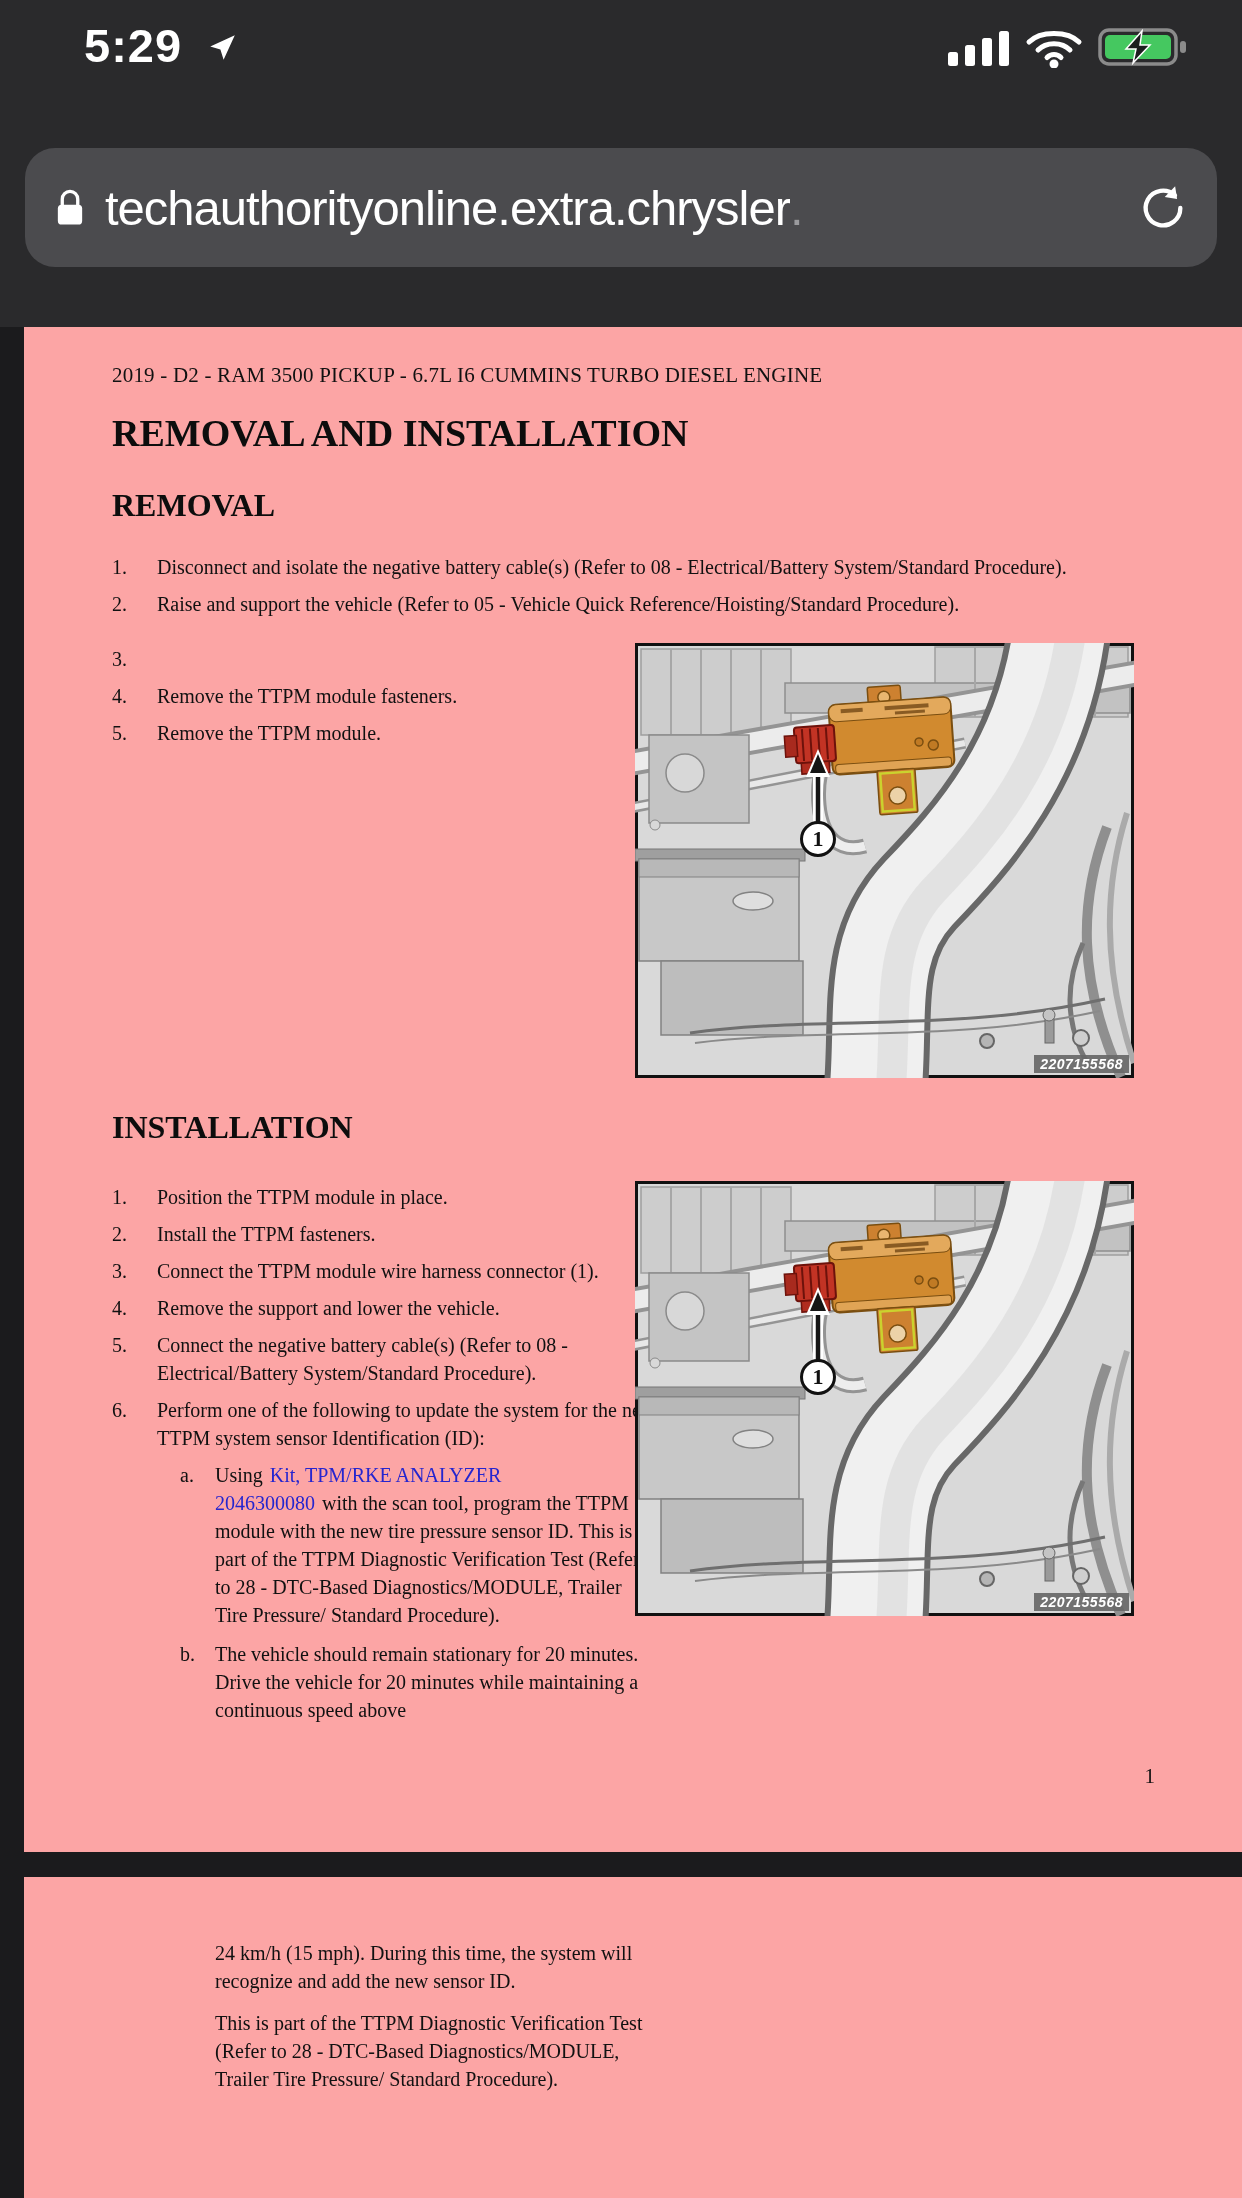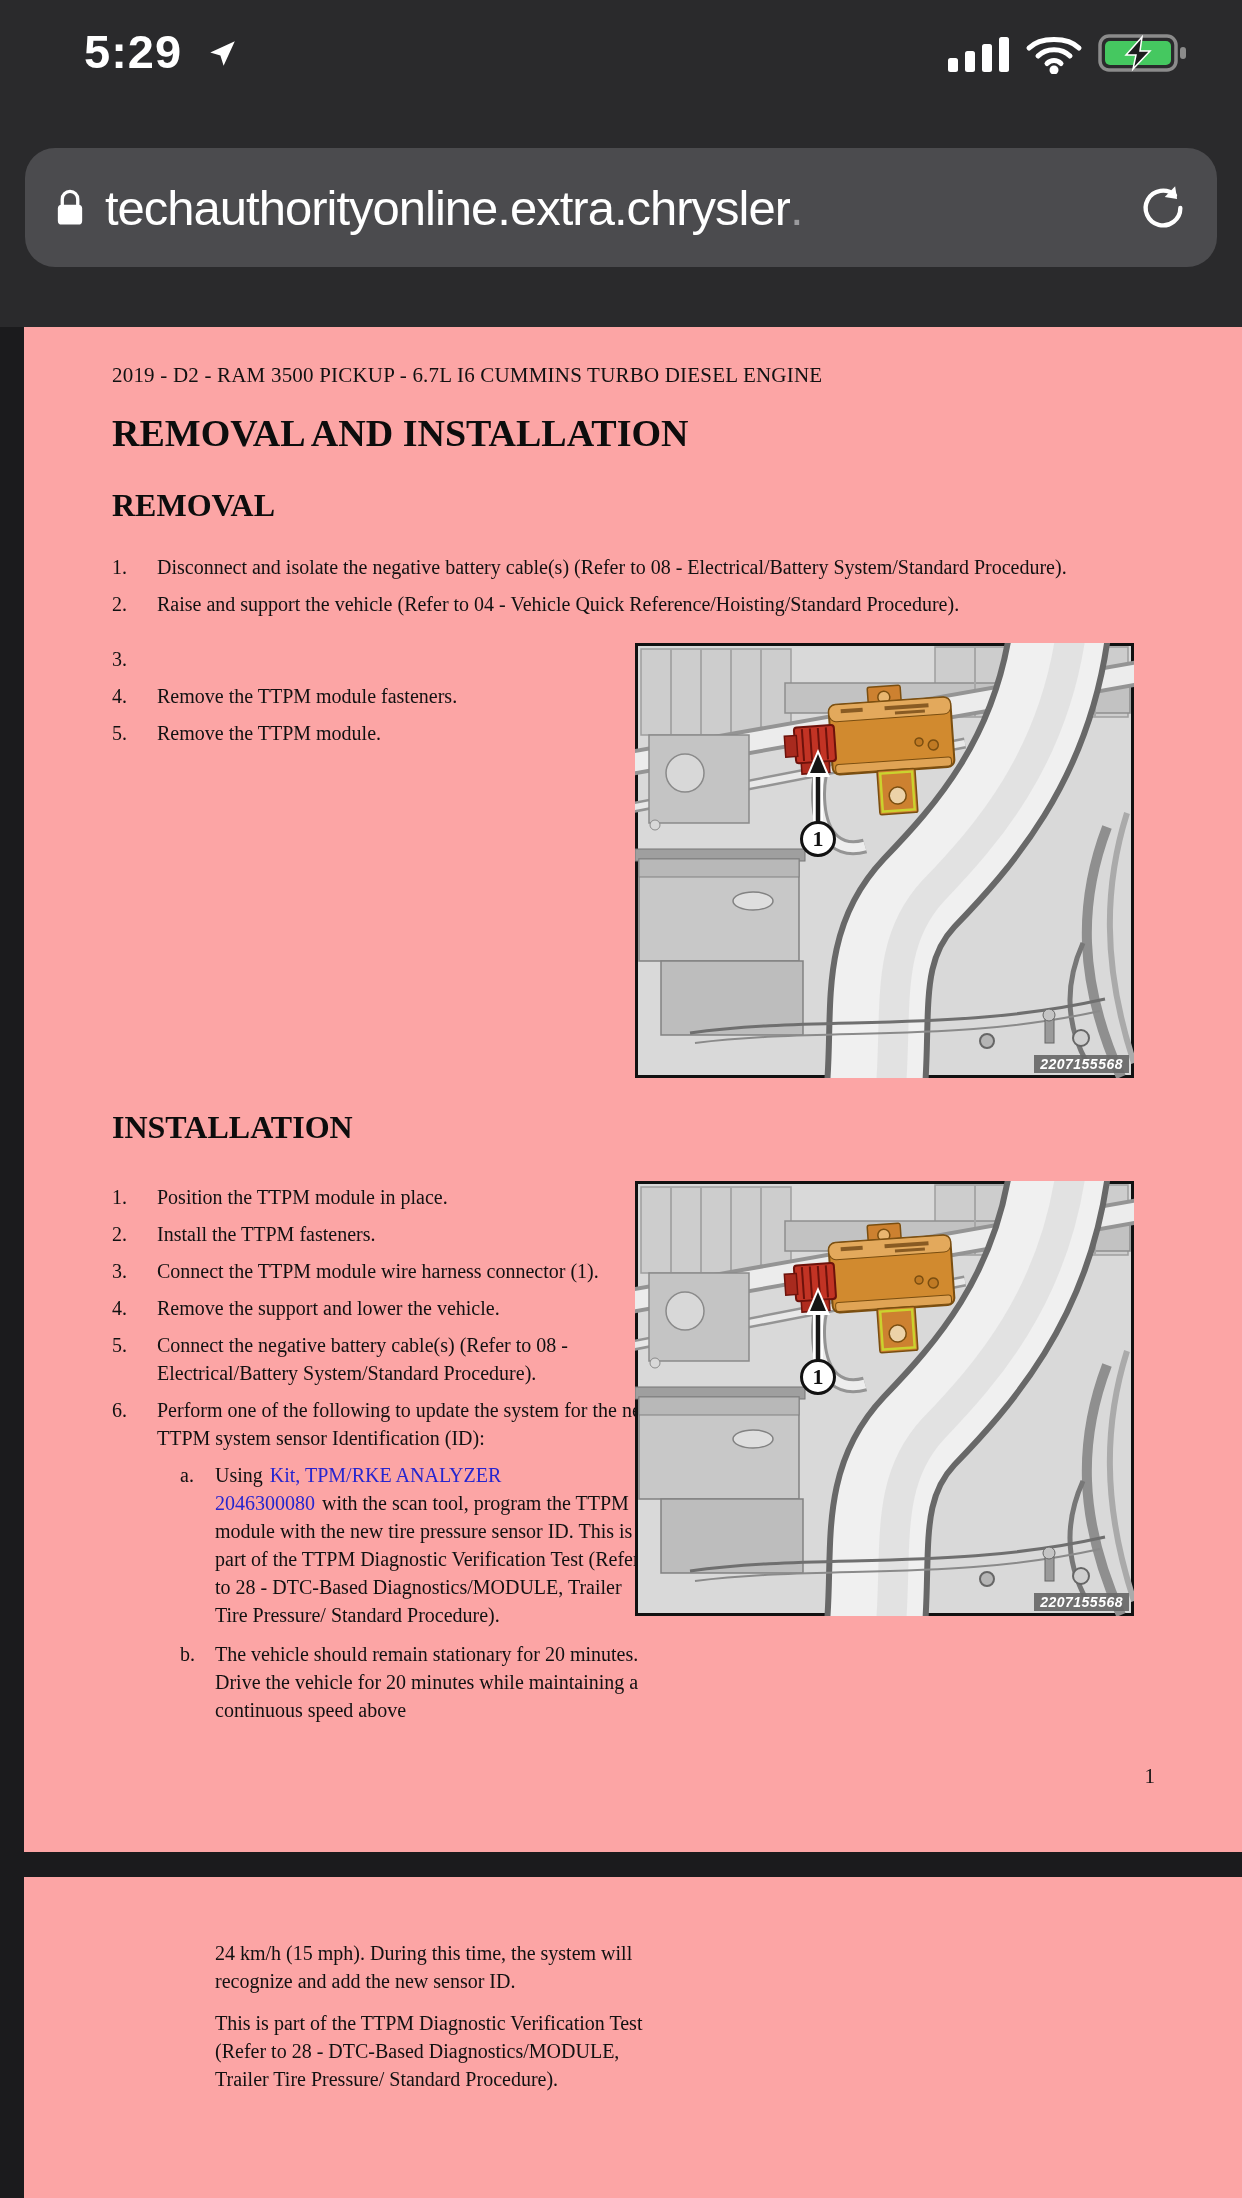--- a/index.html
+++ b/index.html
@@ -3,21 +3,21 @@
 <meta charset="utf-8">
 <style>
   html,body{margin:0;padding:0;}
   body{
     width:1242px;height:2198px;overflow:hidden;position:relative;
     background:#1b1b1d;
     font-family:"Liberation Serif","DejaVu Serif",serif;
   }
   
   .top-chrome{position:absolute;left:0;top:0;width:1242px;height:327px;background:#2a2a2c;}
-  .status-bar{position:relative;height:115px;margin-top:6px;}
+  .status-bar{position:relative;height:115px;}
   .sb-time{position:absolute;left:84px;top:18px;color:#fff;
     font-family:"Liberation Sans","DejaVu Sans",sans-serif;
     font-size:47px;font-weight:700;letter-spacing:1px;}
   .sb-loc{position:absolute;left:206px;top:32px;width:32px;height:32px;}
   .sb-right{position:absolute;right:52px;top:26px;display:flex;align-items:flex-end;gap:15px;}
   
   .url-bar{position:absolute;left:25px;top:148px;width:1192px;height:119px;
     background:#4b4b4e;border-radius:30px;display:flex;align-items:center;box-sizing:border-box;
     padding:0 28px;}
   .url-lock{width:34px;height:42px;flex:0 0 auto;margin-right:18px;}
@@ -205,21 +205,21 @@
     <div class="doc-title">REMOVAL AND INSTALLATION</div>
     <div class="sec-h h-removal">REMOVAL</div>
 
     <div class="steps-full">
       <div class="step">
         <span class="num">1.</span>
         <span class="txt">Disconnect and isolate the negative battery cable(s) (Refer to 08 - Electrical/Battery System/Standard Procedure).</span>
       </div>
       <div class="step">
         <span class="num">2.</span>
-        <span class="txt">Raise and support the vehicle (Refer to 04 - Vehicle Quick Reference/Hoisting/Standard Procedure).</span>
+        <span class="txt">Raise and support the vehicle (Refer to 05 - Vehicle Quick Reference/Hoisting/Standard Procedure).</span>
       </div>
     </div>
 
     <div class="rowA">
       <div class="colA">
         <div class="step">
           <span class="num">3.</span>
         </div>
         <div class="step">
           <span class="num">4.</span>

